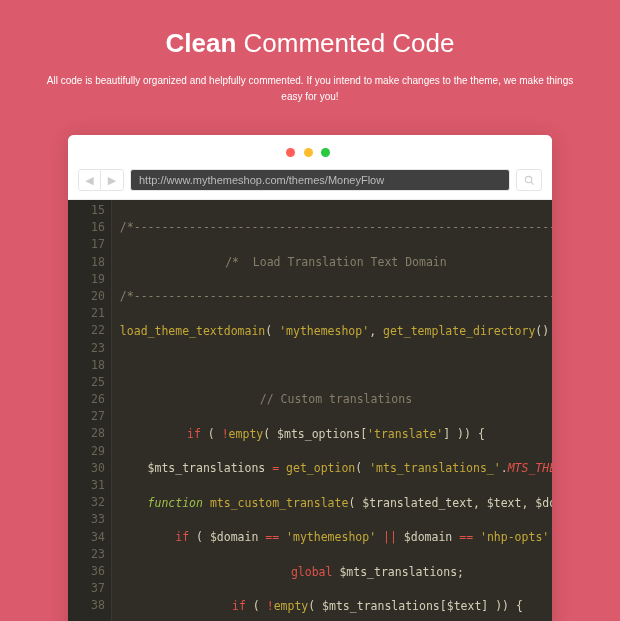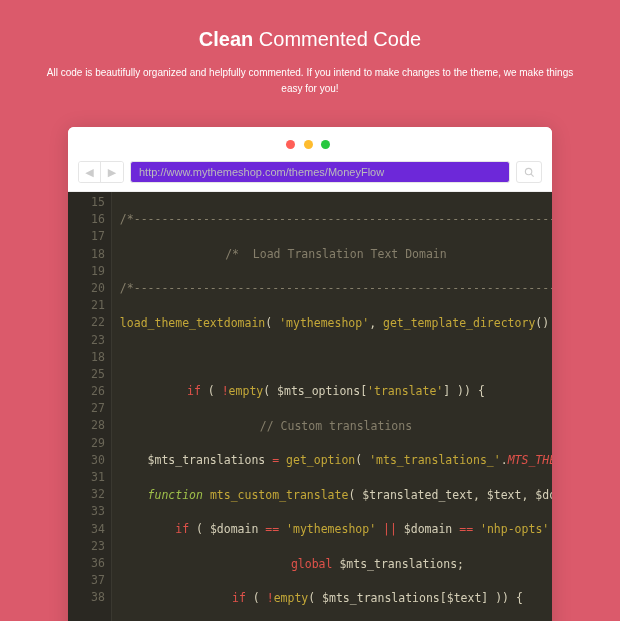--- a/index.html
+++ b/index.html
@@ -10,21 +10,21 @@
   overflow: hidden;
   background: #fff;
 }
 .hero {
   background: #db5a6b;
   padding: 28px 30px 0 30px;
   text-align: center;
   color: #fff;
 }
 .hero-title {
-  font-size: 20px;
+  font-size: 26px;
   font-weight: 300;
   margin-bottom: 14px;
 }
 .hero-title .bold { font-weight: 700; }
 .hero-sub {
   font-size: 10px;
   line-height: 1.6;
   font-weight: 300;
   padding: 0 10px 30px 10px;
 }
@@ -70,21 +70,21 @@
 .url-input {
   flex: 1;
   height: 22px;
   border: 1px solid #e5e5e5;
   border-radius: 3px;
   padding: 0 8px;
   font-size: 11px;
   color: #bbb;
   display: flex;
   align-items: center;
-  background: #6d28d9;
+  background: #404040;
 }
 .search-btn {
   width: 26px;
   height: 22px;
   border: 1px solid #e5e5e5;
   border-radius: 3px;
   display: flex;
   align-items: center;
   justify-content: center;
   background: #fff;
@@ -176,22 +176,22 @@
           <div>36</div>
           <div>37</div>
           <div>38</div>
         </div>
       <div class="code">
 <div><span class="c-comment">/*-----------------------------------------------------------------</span></div>
 <div><span class="c-comment">/*  Load Translation Text Domain</span></div>
 <div><span class="c-comment">/*-----------------------------------------------------------------</span></div>
 <div><span class="c-funcname">load_theme_textdomain</span><span>( </span><span class="c-str">'mythemeshop'</span><span>, </span><span class="c-funcname">get_template_directory</span><span>().</span><span class="c-str">'/lang'</span></div>
 <div><span></span></div>
+<div><span class="c-comment">// Custom translations</span></div>
 <div><span class="c-kw">if</span><span> ( </span><span class="c-kw">!</span><span class="c-funcname">empty</span><span>( $mts_options[</span><span class="c-str">'translate'</span><span>] )) {</span></div>
-<div><span class="c-comment">// Custom translations</span></div>
 <div><span>    $mts_translations </span><span class="c-kw">=</span><span> </span><span class="c-funcname">get_option</span><span>( </span><span class="c-str">'mts_translations_'</span><span>.</span><span class="c-const">MTS_THEME_NAME</span></div>
 <div><span>    </span><span class="c-func">function</span><span> </span><span class="c-funcname">mts_custom_translate</span><span>( $translated_text, $text, $domain ) {</span></div>
 <div><span>        </span><span class="c-kw">if</span><span> ( $domain </span><span class="c-kw">==</span><span> </span><span class="c-str">'mythemeshop'</span><span> </span><span class="c-kw">||</span><span> $domain </span><span class="c-kw">==</span><span> </span><span class="c-str">'nhp-opts'</span><span> ) {</span></div>
 <div><span>            </span><span class="c-kw">global</span><span> $mts_translations;</span></div>
 <div><span>            </span><span class="c-kw">if</span><span> ( </span><span class="c-kw">!</span><span class="c-funcname">empty</span><span>( $mts_translations[$text] )) {</span></div>
 
 
 
 
 

